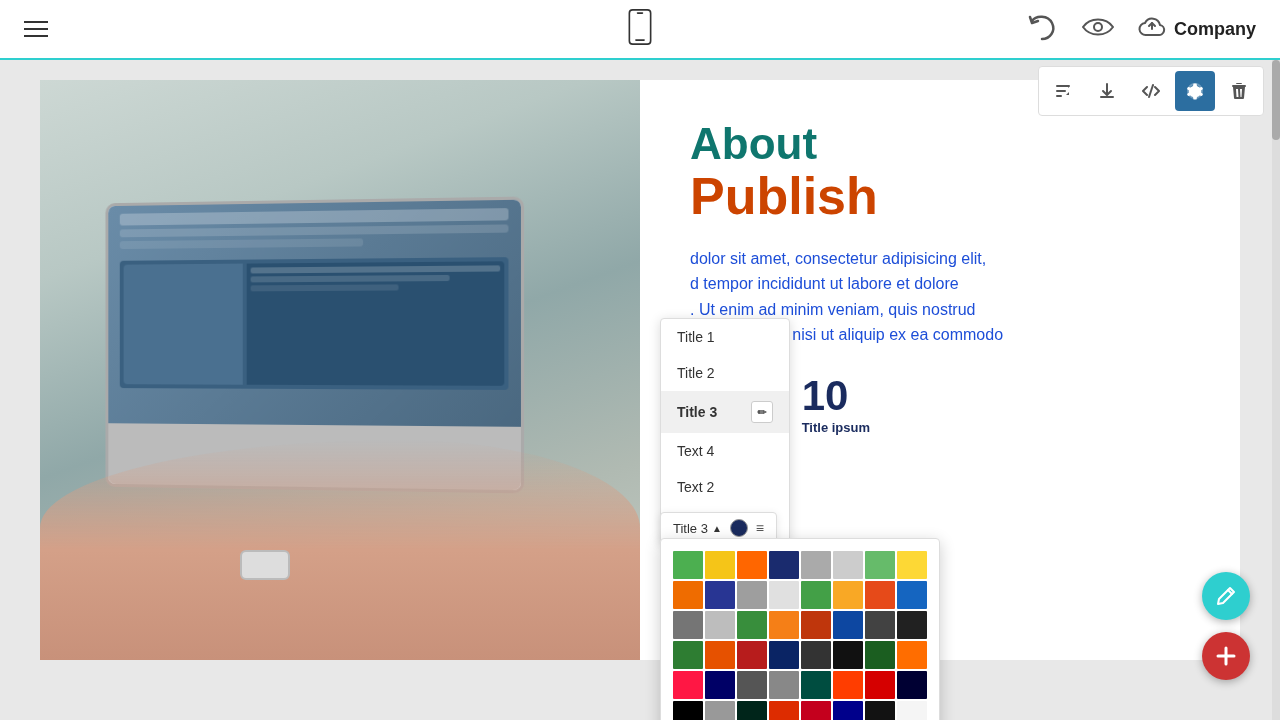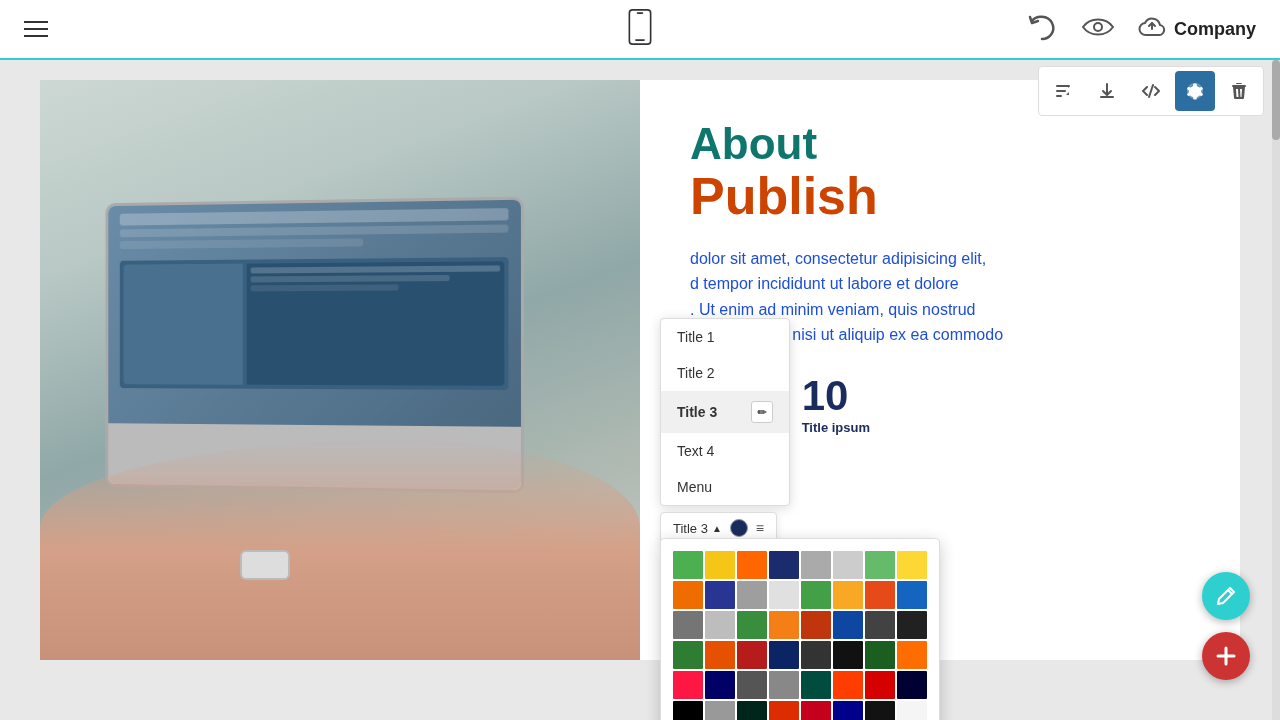--- a/index.html
+++ b/index.html
@@ -411,20 +411,23 @@
     </div>
     <div class="dropdown-item">
       <span>Title 2</span>
     </div>
     <div class="dropdown-item selected">
       <span>Title 3</span>
       <div class="edit-pencil-icon">✏</div>
     </div>
     <div class="dropdown-item">
       <span>Text 4</span>
+    </div>
+    <div class="dropdown-item">
+      <span>Text 2</span>
     </div>
     <div class="dropdown-item">
       <span>Menu</span>
     </div>
   </div>
 
   <div class="style-bar">
     <div class="style-label">
       <span>Title 3</span>
       <span class="caret-up">▲</span>

